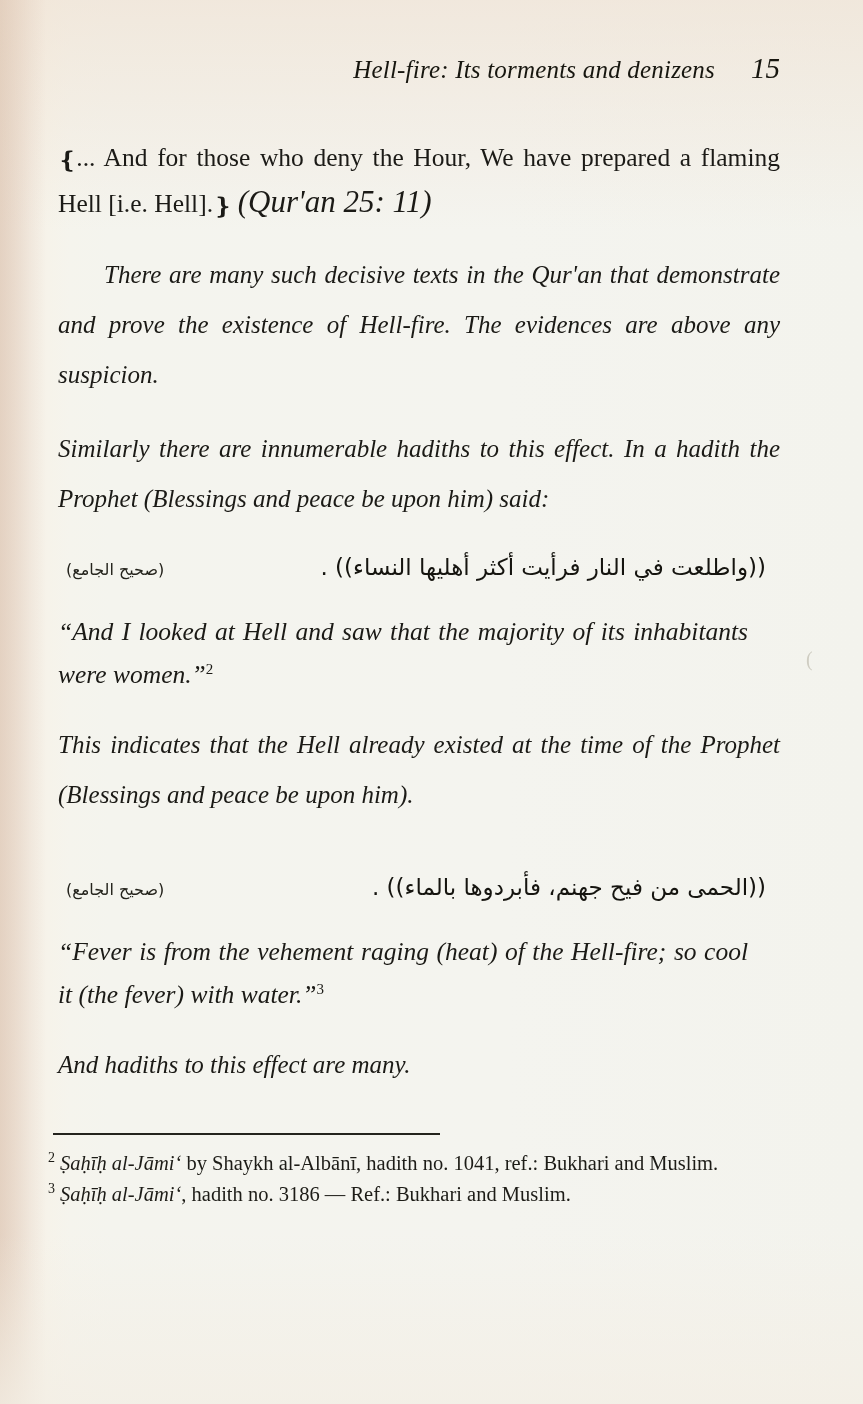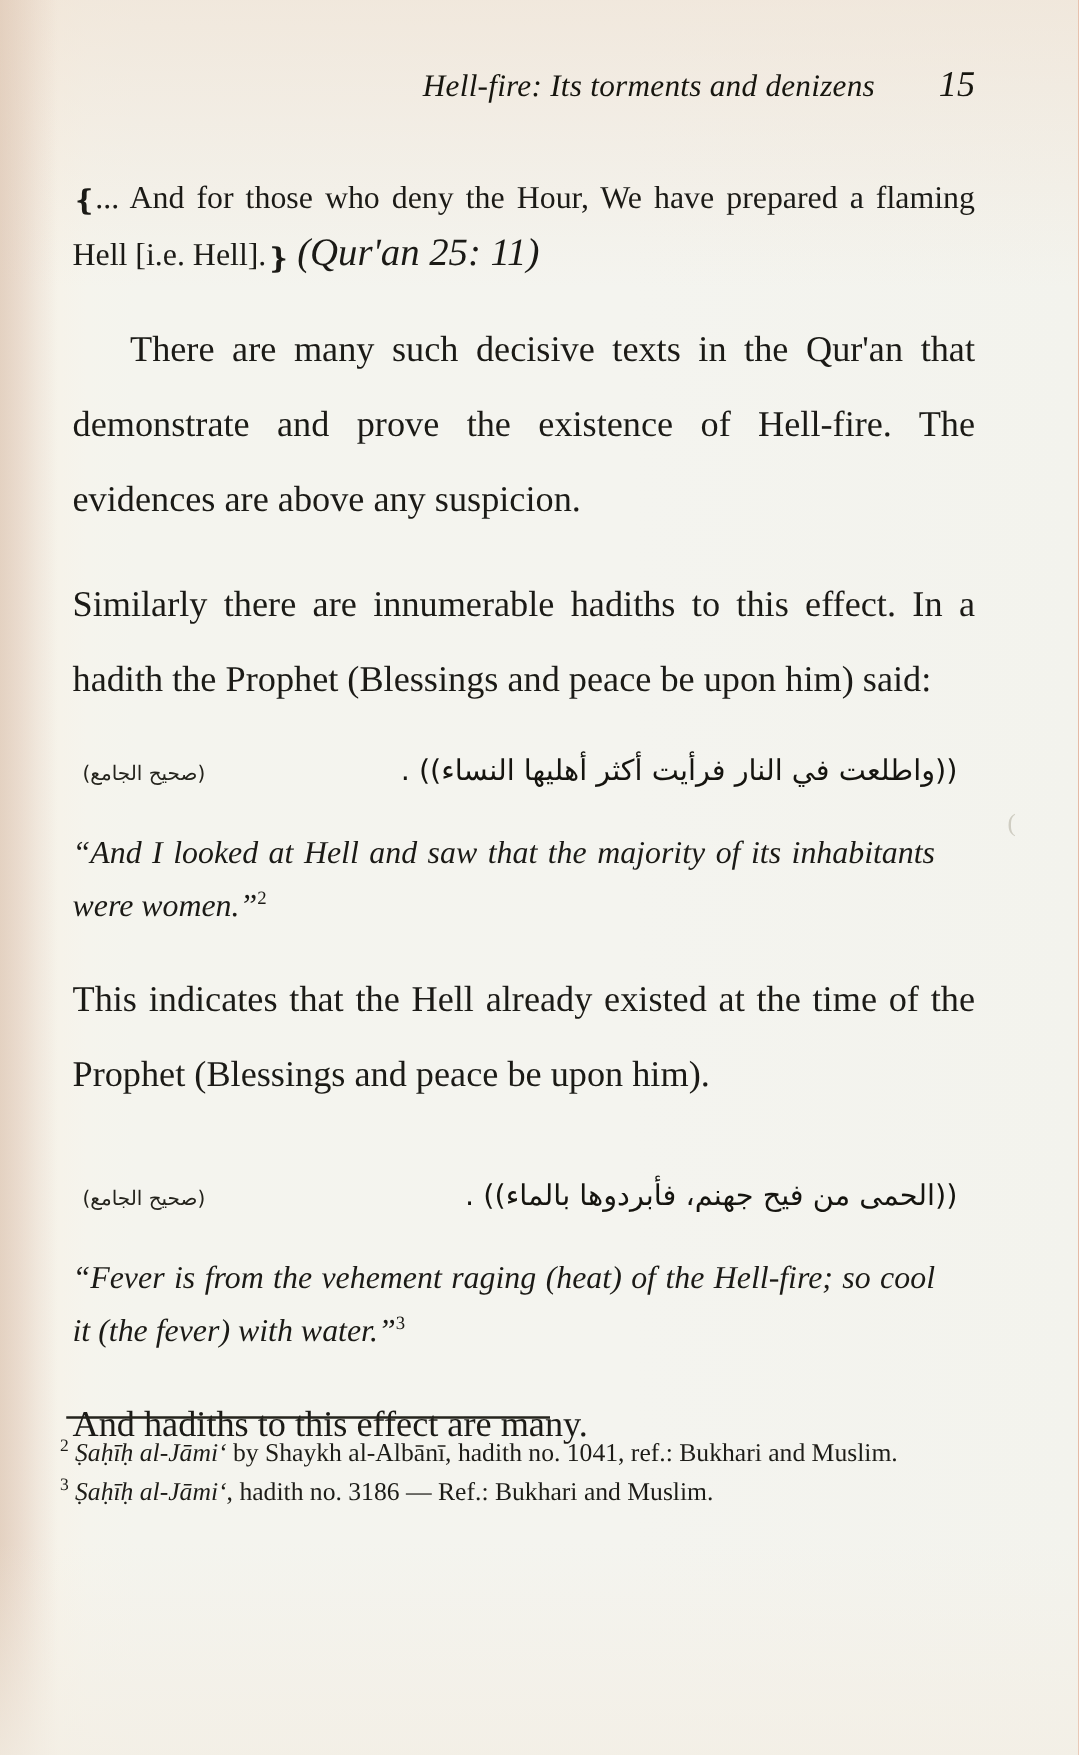--- a/index.html
+++ b/index.html
@@ -6,21 +6,21 @@
     margin: 0;
     padding: 0;
     background: #ffffff;
   }
 
   .page {
     position: relative;
     width: 863px;
     height: 1404px;
     overflow: hidden;
-    background: #c2410c;
+    background: #15803d;
     font-family: "Liberation Serif", "DejaVu Serif", serif;
     color: #1c1b18;
   }
 
   
   .paper-base {
     position: absolute;
     inset: 0;
     background: linear-gradient(
       to right,
@@ -73,39 +73,40 @@
   .runhead-title {
     font-style: italic;
     font-size: 25px;
     letter-spacing: 0.2px;
     color: #17160f;
     white-space: nowrap;
   }
   .runhead-folio {
     font-style: italic;
     font-size: 29px;
-    margin-left: 51px;
+    margin-left: 36px;
     color: #17160f;
   }
 
   
   .body {
     position: absolute;
     left: 58px;
     top: 136px;
     width: 722px;
   }
 
   p.para {
     margin: 0 0 0 0;
-    font-size: 29px;
-    line-height: 60px;
+    font-size: 25px;
+    line-height: 50px;
     text-align: justify;
     text-justify: inter-word;
     color: #1b1a16;
+    font-style: italic;
   }
   p.indent { text-indent: 46px; }
   .gap-md { height: 24px; }
   .gap-lg { height: 30px; }
 
   
   .verse {
     font-size: 25.5px;
     line-height: 44px;
     text-align: justify;

